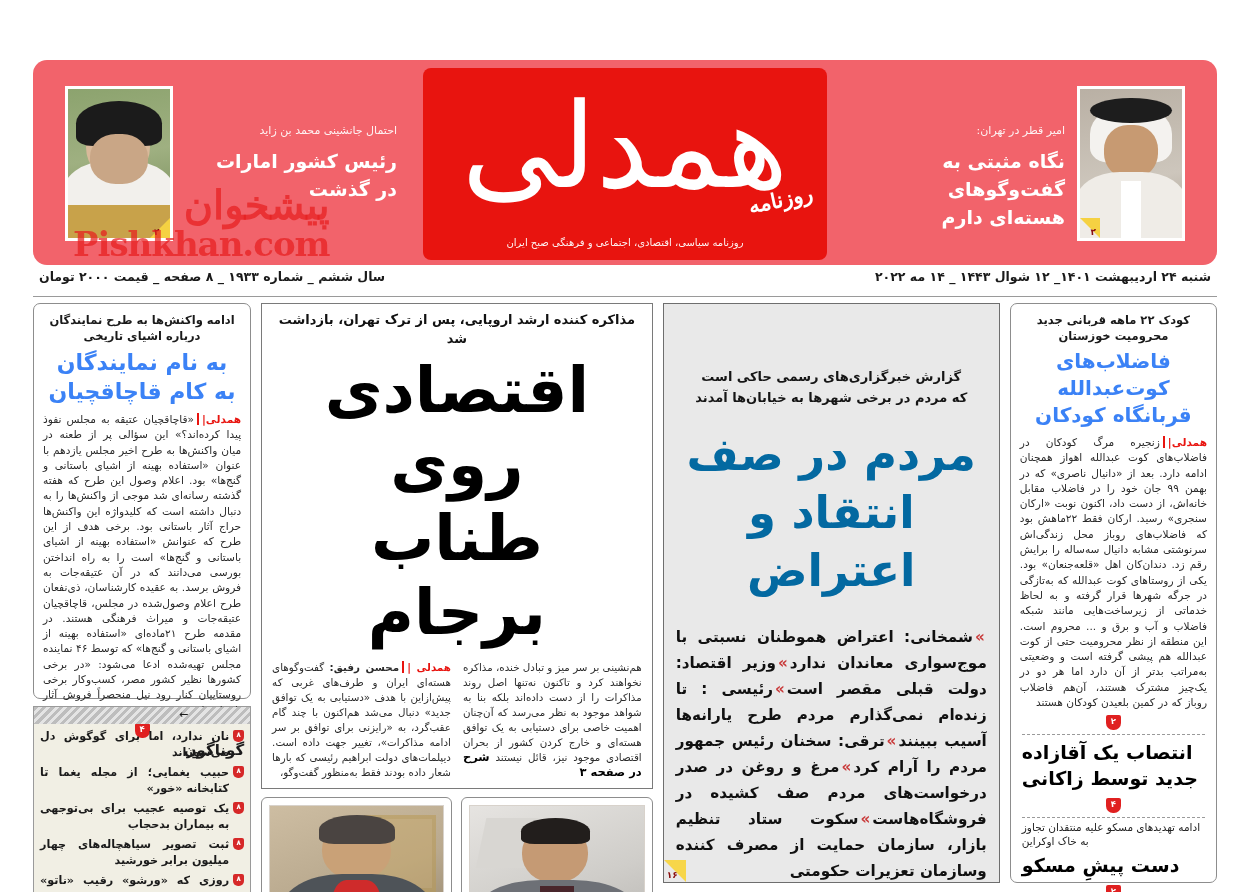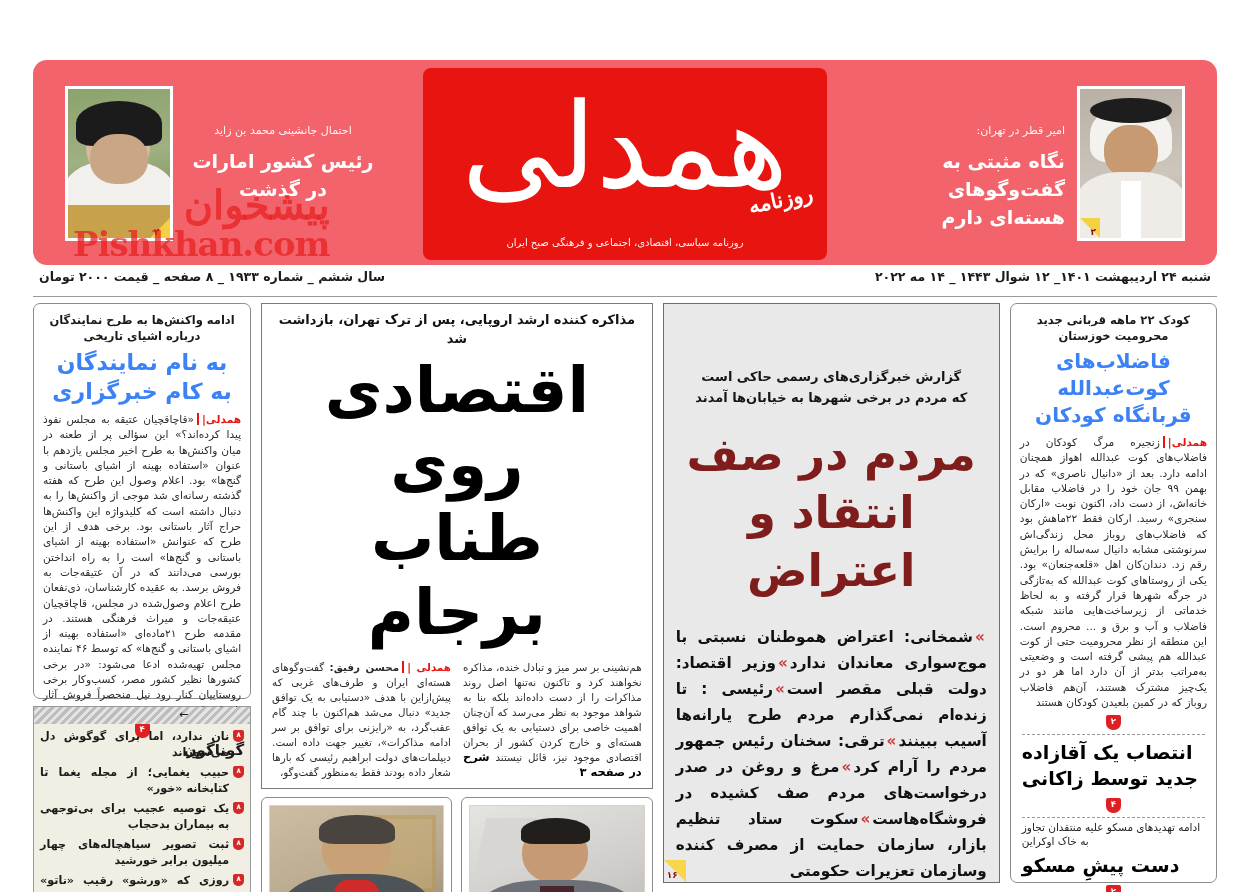--- a/index.html
+++ b/index.html
@@ -113,21 +113,21 @@
   .mh-story.left  .mh-photo { left: 8px; }
   .mh-story.right .mh-photo { right: 8px; }
 
   .mh-text {
     position: absolute;
     top: 38px;
     color: #ffffff;
     text-align: left;
     direction: rtl;
   }
-  .mh-story.left  .mh-text { left: 128px; width: 196px; text-align: center; }
+  .mh-story.left  .mh-text { left: 144px; width: 196px; text-align: right; }
   .mh-story.right .mh-text { right: 128px; width: 196px; text-align: right; }
 
   .mh-kicker {
     font-size: 11px;
     font-weight: 400;
     opacity: .92;
     margin-bottom: 9px;
     line-height: 14px;
   }
   .mh-head {
@@ -358,21 +358,21 @@
     text-align: center;
     color: #161616;
     margin-top: 52px;
   }
   .gp-headline {
     font-size: 45px;
     font-weight: 700;
     line-height: 58px;
     text-align: center;
     letter-spacing: -2px;
-    color: #7f1d1d;
+    color: #0369a1;
     margin: 18px 0 24px 0;
   }
   .gp-bullets {
     font-size: 15.2px;
     line-height: 26px;
     text-align: justify;
     font-weight: 700;
     color: #111;
     direction: rtl;
   }
@@ -545,21 +545,21 @@
   </div>
   <div class="rule"></div>
 
   <div class="content">
 
     <div class="col col-right">
       <div class="panel" style="height:396px;">
         <div class="kicker">ادامه واکنش‌ها به طرح نمایندگان درباره اشیای تاریخی</div>
         <div class="headline-sm">
           <div>به نام نمایندگان</div>
-          <div>به کام خبرگزاری</div>
+          <div>به کام قاچاقچیان</div>
         </div>
         <div class="body-text">
           <span class="tag-hamdeli">همدلی|</span><span>«قاچاقچیان عتیقه به مجلس نفوذ پیدا کرده‌اند؟» این سؤالی پر از طعنه در میان واکنش‌ها به طرح اخیر مجلس یازدهم با عنوان «استفاده بهینه از اشیای باستانی و گنج‌ها» بود. اعلام وصول این طرح که هفته گذشته رسانه‌ای شد موجی از واکنش‌ها را به دنبال داشته است که کلیدواژه این واکنش‌ها حراج آثار باستانی بود. برخی هدف از این طرح که عنوانش «استفاده بهینه از اشیای باستانی و گنج‌ها» است را به راه انداختن بورسی می‌دانند که در آن عتیقه‌جات به فروش برسد. به عقیده کارشناسان، ذی‌نفعان طرح اعلام وصول‌شده در مجلس، قاچاقچیان عتیقه‌جات و میراث فرهنگی هستند. در مقدمه طرح ۲۱ماده‌ای «استفاده بهینه از اشیای باستانی و گنج‌ها» که توسط ۴۶ نماینده مجلس تهیه‌شده ادعا می‌شود: «در برخی کشورها نظیر کشور مصر، کسب‌وکار برخی روستاییان کنار رود نیل منحصراً فروش آثار باستانی است...</span>
         </div>
         <div class="dot-badge">۴</div>
       </div>
 
       <div class="misc-box">
         <div class="misc-header">
           <span class="title">گوناگون</span>

